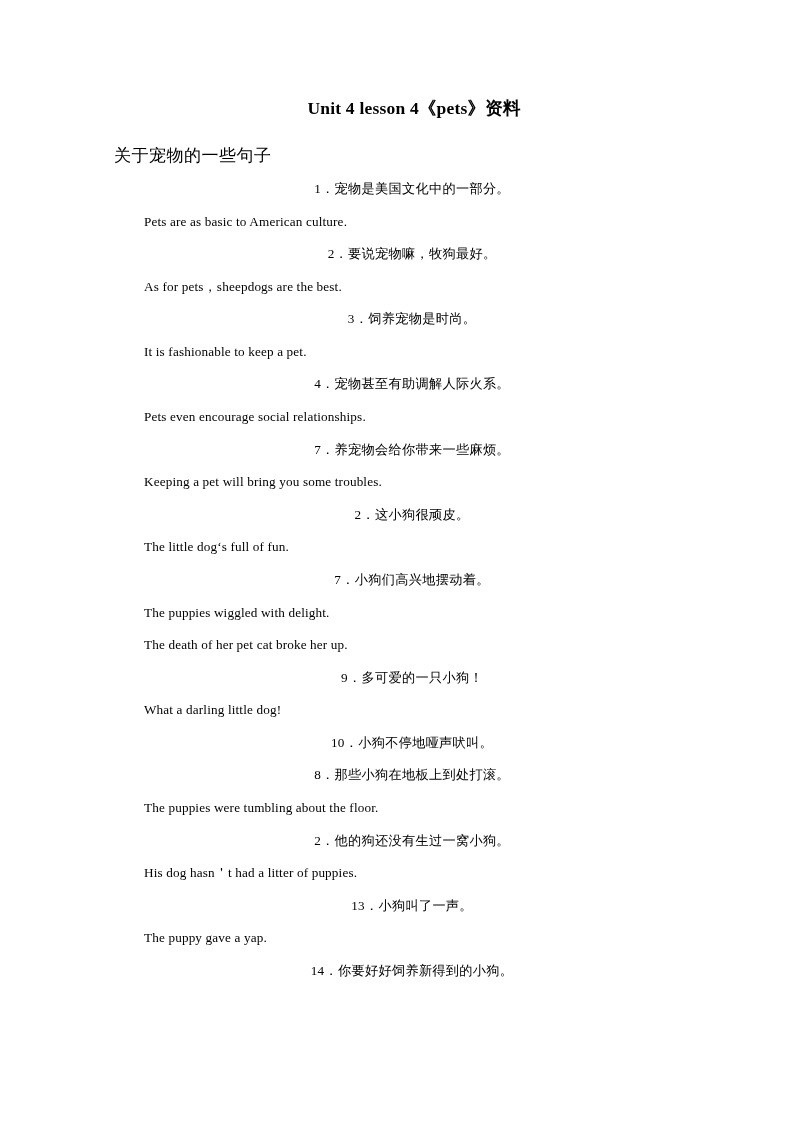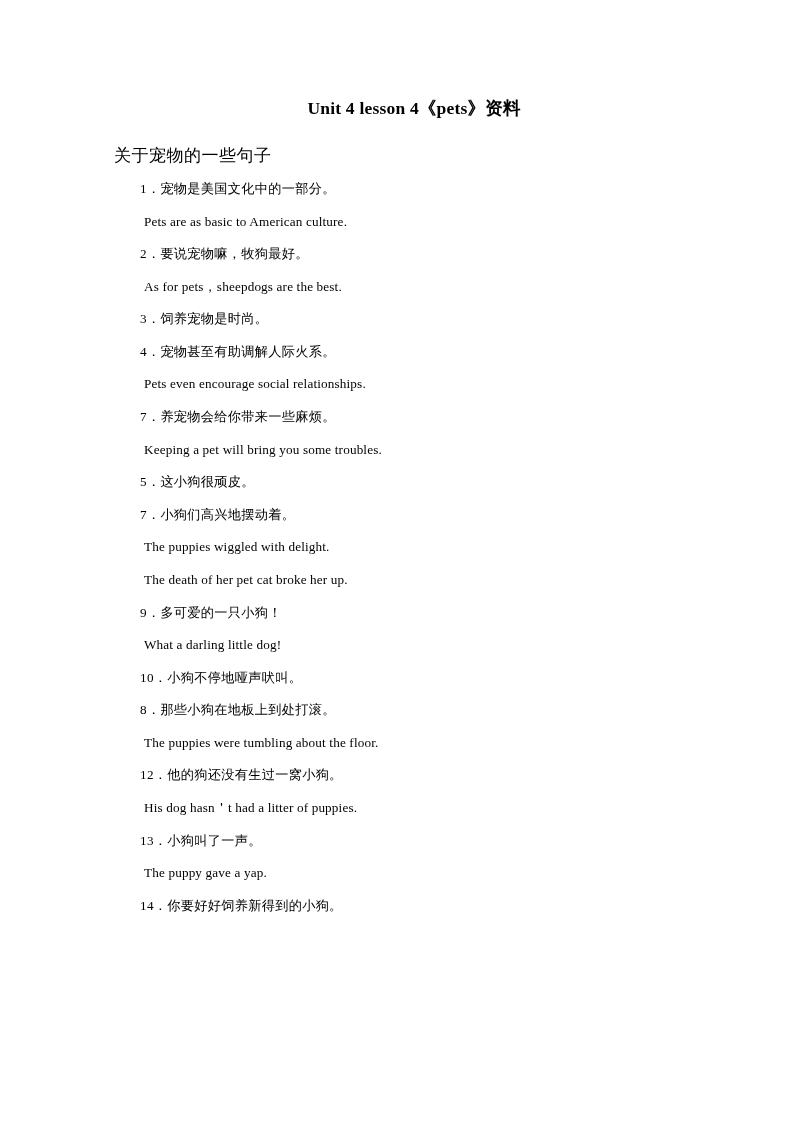--- a/index.html
+++ b/index.html
@@ -43,20 +43,21 @@
     letter-spacing: 0.5px;
   }
   .line {
     font-size: 13.2px;
     line-height: 1.18;
     margin: 0 0 17px 0;
   }
   .line.cn {
     padding-left: 26px;
     letter-spacing: 0.3px;
+    text-align: center;
   }
   .line.en {
     padding-left: 30px;
     letter-spacing: 0.15px;
   }
   .line:last-child {
     margin-bottom: 16px;
   }
 </style>
 </head>
@@ -65,33 +66,35 @@
 <div class="page">
   <div class="content">
     <div class="doc-title">Unit 4 lesson 4《pets》资料</div>
     <div class="section-heading">关于宠物的一些句子</div>
     <div id="lines-container">
         <div class="line cn">1．宠物是美国文化中的一部分。</div>
         <div class="line en">Pets are as basic to American culture.</div>
         <div class="line cn">2．要说宠物嘛，牧狗最好。</div>
         <div class="line en">As for pets，sheepdogs are the best.</div>
         <div class="line cn">3．饲养宠物是时尚。</div>
+        <div class="line en">It is fashionable to keep a pet.</div>
         <div class="line cn">4．宠物甚至有助调解人际火系。</div>
         <div class="line en">Pets even encourage social relationships.</div>
         <div class="line cn">7．养宠物会给你带来一些麻烦。</div>
         <div class="line en">Keeping a pet will bring you some troubles.</div>
-        <div class="line cn">5．这小狗很顽皮。</div>
+        <div class="line cn">2．这小狗很顽皮。</div>
+        <div class="line en">The little dog‘s full of fun.</div>
         <div class="line cn">7．小狗们高兴地摆动着。</div>
         <div class="line en">The puppies wiggled with delight.</div>
         <div class="line en">The death of her pet cat broke her up.</div>
         <div class="line cn">9．多可爱的一只小狗！</div>
         <div class="line en">What a darling little dog!</div>
         <div class="line cn">10．小狗不停地哑声吠叫。</div>
         <div class="line cn">8．那些小狗在地板上到处打滚。</div>
         <div class="line en">The puppies were tumbling about the floor.</div>
-        <div class="line cn">12．他的狗还没有生过一窝小狗。</div>
+        <div class="line cn">2．他的狗还没有生过一窝小狗。</div>
         <div class="line en">His dog hasn＇t had a litter of puppies.</div>
         <div class="line cn">13．小狗叫了一声。</div>
         <div class="line en">The puppy gave a yap.</div>
         <div class="line cn">14．你要好好饲养新得到的小狗。</div>
       </div>
   </div>
 </div>
 
 </body></html>

